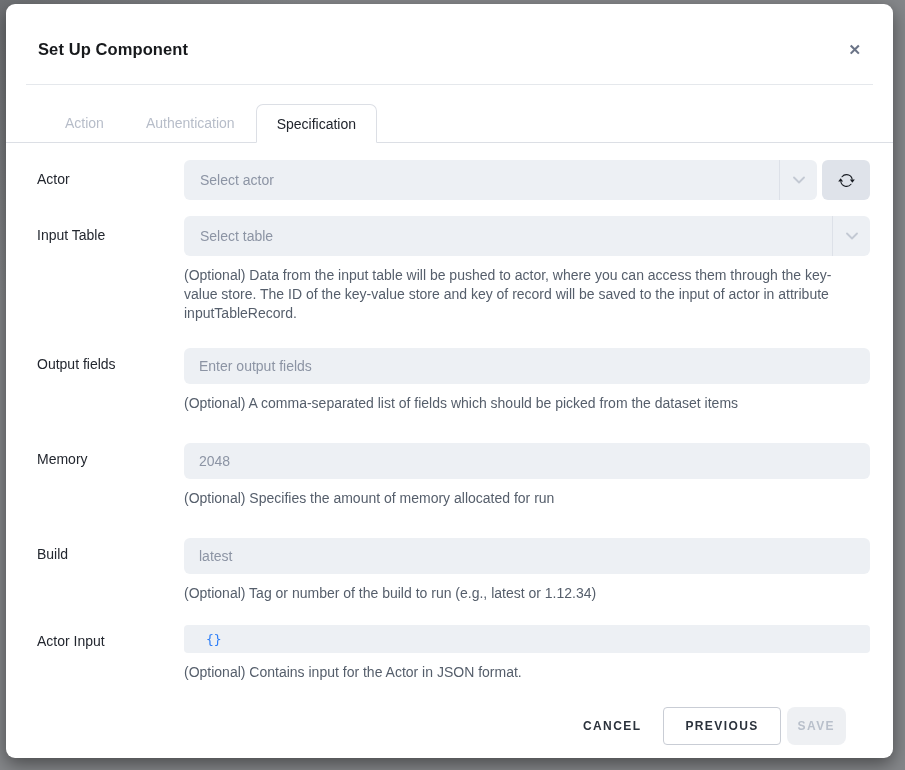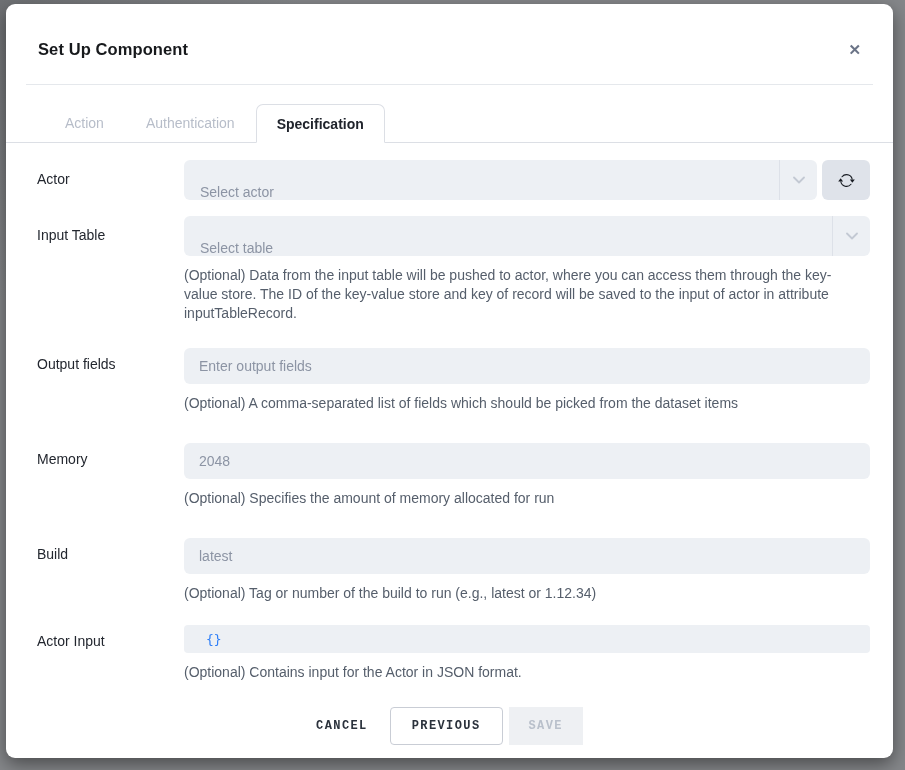--- a/index.html
+++ b/index.html
@@ -18,30 +18,30 @@
     display:flex; flex-direction:column;
   }
   
   .modal-header { display:flex; align-items:center; justify-content:space-between; padding:34px 28px 23px 32px; }
   .modal-title { font-size:16.5px; font-weight:700; color:#17191c; letter-spacing:.1px; }
   .close-btn { background:none; border:none; cursor:pointer; color:#6b7487; font-size:15px; font-weight:700; line-height:1; padding:4px; }
   .header-divider { height:1px; background:#e5e8ec; margin:0 20px; }
   
   .tabs { display:flex; align-items:flex-end; padding:18px 20px 0 38px; border-bottom:1px solid #dcdfe5; }
   .tab { height:39px; line-height:38px; padding:0 20px; font-size:14px; color:#b7bdc9; cursor:pointer; border:1px solid transparent; background:none; font-family:inherit; }
-  .tab.active { color:#20242c; background:#fff; border:1px solid #dcdfe5; border-bottom:1px solid #ffffff; border-radius:7px 7px 0 0; margin-bottom:-1px; font-weight:700; }
+  .tab.active { color:#20242c; background:#fff; border:1px solid #dcdfe5; border-bottom:1px solid #ffffff; border-radius:7px 7px 0 0; margin-bottom:-1px; font-weight:400; }
   
   .modal-body { flex:1; padding:17px 23px 0 31px; }
   .form-row { display:flex; }
   .form-label { width:147px; flex:none; padding-top:11px; font-size:14px; color:#23272f; }
   .form-label.short { padding-top:8px; }
   .control-col { flex:1; min-width:0; }
   .select {
     height:40px; background:#edf0f4; border-radius:6px;
-    display:flex; align-items:flex-end; padding-left:16px;
+    display:flex; align-items:center; padding-left:16px;
     font-size:14px; color:#8c94a4; cursor:pointer;
   }
   .select-suffix { margin-left:auto; display:flex; align-items:center; height:100%; }
   .select-divider { width:1px; height:40px; background:#dde1e8; }
   .chevron-box { width:37px; display:flex; align-items:center; justify-content:center; color:#c3c9d3; }
   .actor-line { display:flex; gap:5px; }
   .actor-line .select { flex:1; }
   .refresh-btn {
     flex:none; width:48px; height:40px; background:#dfe3ea; border:none; border-radius:6px;
     display:flex; align-items:center; justify-content:center; cursor:pointer; color:#181c23;
@@ -55,25 +55,25 @@
   .code-box {
     height:28px; background:#edf0f4; border-radius:4px;
     display:flex; align-items:center; padding-left:22px;
     font-family:"DejaVu Sans Mono", monospace; font-size:13px; color:#2d7ef7; cursor:text;
   }
   .mb16 { margin-bottom:16px; }
   .mb24 { margin-bottom:25px; }
   .mb30 { margin-bottom:30px; }
   .mb22 { margin-bottom:22px; }
   
-  .modal-footer { display:flex; justify-content:center; align-items:center; padding:25px 24px 0 0;font-family:Liberation Mono, monospace; }
+  .modal-footer { display:flex; justify-content:flex-end; align-items:center; padding:25px 24px 0 0; }
   .btn { height:38px; font-family:inherit; font-size:12px; font-weight:700; letter-spacing:1.4px; cursor:pointer; }
   .btn-cancel { background:none; border:none; color:#2b323c; padding:0 16px; margin-right:6px; }
   .btn-previous { background:#fff; border:1px solid #c9cdd5; border-radius:4px; color:#2b323c; padding:4px 21px; margin-right:6px; }
-  .btn-save { background:#eef0f3; border:none; border-radius:0; color:#b9c0cb; padding:0 20px; cursor:default; }
+  .btn-save { background:#eef0f3; border:none; border-radius:8px; color:#b9c0cb; padding:0 11px; cursor:default; }
 </style>
 </head>
 <body>
 
 <div class="backdrop"></div>
 
 <div class="modal">
 
   <div class="modal-header">
     <div class="modal-title">Set Up Component</div>

